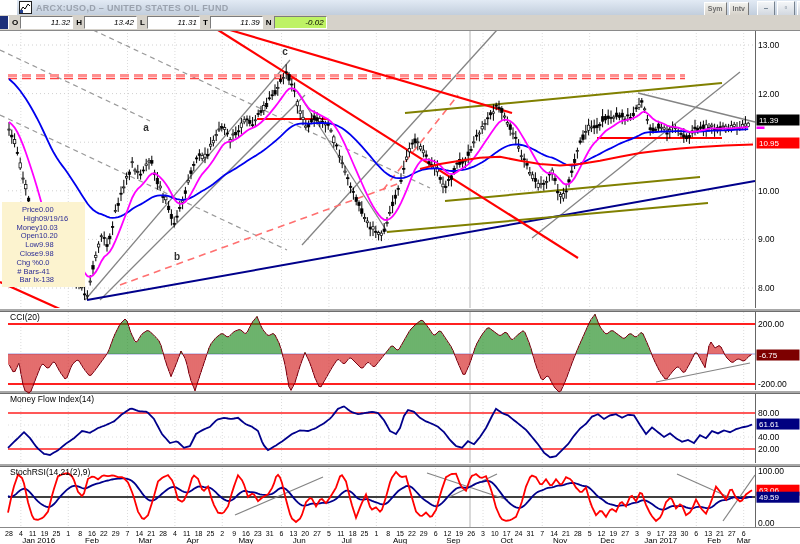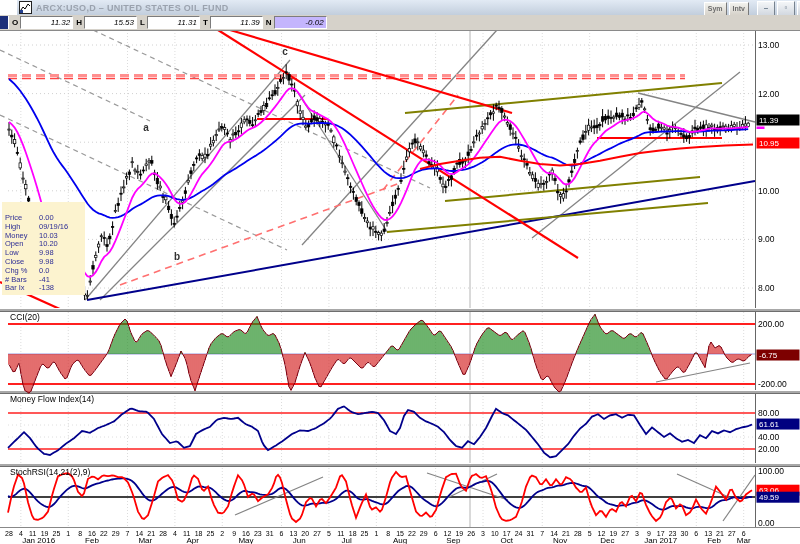--- a/index.html
+++ b/index.html
@@ -22,24 +22,24 @@
     border:1px solid;border-color:#fff #77828e #77828e #fff;font-size:8px;line-height:11px;
     text-align:center;color:#5a6b7c;font-weight:bold;}
   
   .quotebar{position:absolute;left:0;top:15px;width:800px;height:15px;background:#d6d2ca;
     display:flex;align-items:center;border-bottom:1px solid #8a8a8a;}
   .grip{width:8px;height:13px;background:#1c2f7a;border-right:1px solid #fff;flex:none;}
   .qfield{display:flex;align-items:center;margin-left:3px;}
   .qlabel{font-size:8px;font-weight:bold;color:#000;margin-right:2px;}
   .qbox{width:47px;height:11px;background:#fff;border:1px solid;border-color:#7c7c7c #fff #fff #7c7c7c;
     font-size:8px;color:#000;text-align:right;padding:0 2px;line-height:11px;font-style:italic;}
-  .qbox.neg{background:#c4b5fd;}
+  .qbox.neg{background:#bef264;}
   
   .infopanel{position:absolute;left:2px;top:202px;width:80px;background:#fcf3cf;
-    padding:12px 0 2px 3px;z-index:5;}
+    padding:4px 0 2px 3px;z-index:5;text-align:right;}
   .inforow{display:flex;font-size:7.5px;color:#2d2d95;line-height:8.8px;white-space:nowrap;}
   .inforow .k{width:34px;flex:none;}
   svg#chart{position:absolute;left:0;top:0;}
 </style>
 </head>
 <body>
 
 <div class="app">
   <svg id="chart" width="800" height="544">
       <rect x="0" y="0" width="800" height="544" fill="#fff"></rect>
@@ -1175,21 +1175,21 @@
 
   <div class="quotebar">
     <span class="grip"></span>
     <span id="qfields" style="display:flex">
         <span class="qfield">
           <span class="qlabel">O</span>
           <span class="qbox">11.32</span>
         </span>
         <span class="qfield">
           <span class="qlabel">H</span>
-          <span class="qbox">15.53</span>
+          <span class="qbox">13.42</span>
         </span>
         <span class="qfield">
           <span class="qlabel">L</span>
           <span class="qbox">11.31</span>
         </span>
         <span class="qfield">
           <span class="qlabel">T</span>
           <span class="qbox">11.39</span>
         </span>
         <span class="qfield">

